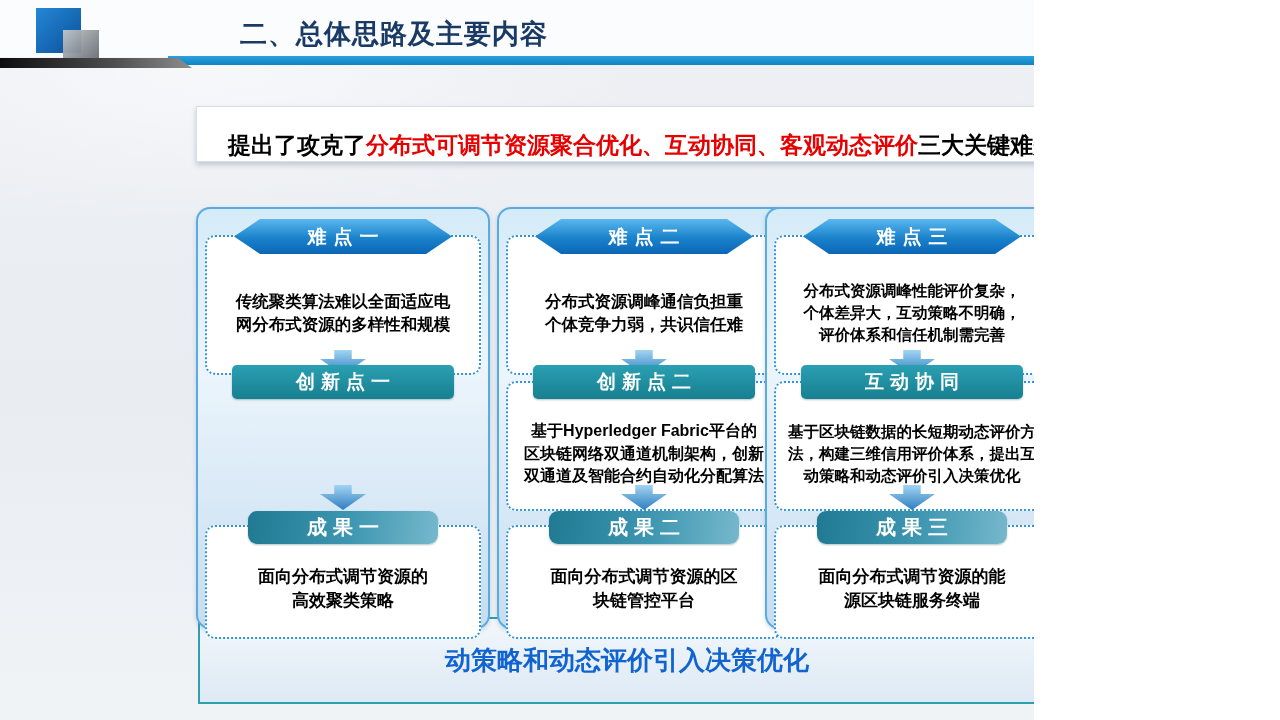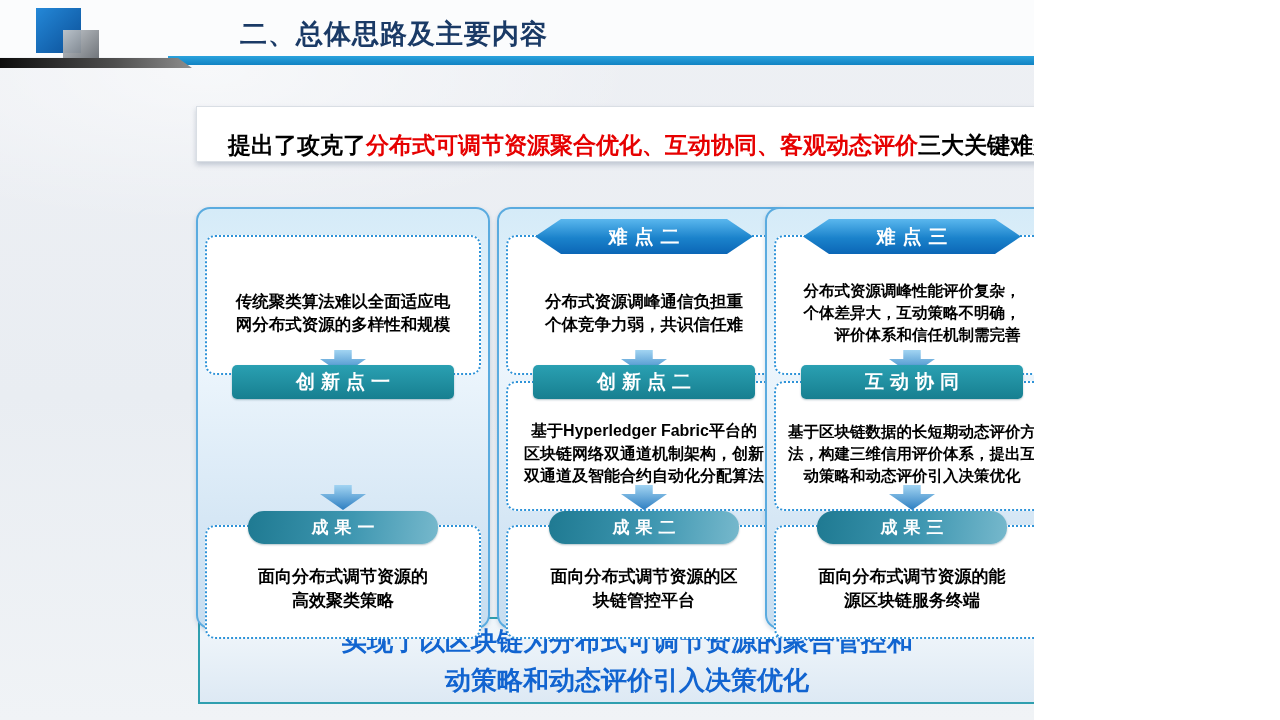--- a/index.html
+++ b/index.html
@@ -16,21 +16,21 @@
   .divider-dark{position:absolute;left:0;top:58px;width:192px;height:10px;background:linear-gradient(90deg,#0d0d0d,#4f4f4f 60%,#8d8d8d);clip-path:polygon(0 0,calc(100% - 14px) 0,100% 100%,0 100%);}
 
   .headline-box{position:absolute;left:196px;top:106px;width:890px;height:54px;background:#ffffff;border:1px solid #d9dee4;box-shadow:0 3px 5px rgba(60,80,110,.25);display:flex;align-items:flex-end;justify-content:center;font-size:23px;font-weight:bold;color:#000;white-space:nowrap;}
   .headline-box .hl{color:#e60000;}
 
   .column{position:absolute;top:207px;width:290px;height:418px;border:2px solid #5aabdf;border-radius:14px;background:linear-gradient(180deg,#d5ebf8 0%,#ecf5fc 38%,#c6ddf0 100%);z-index:2;box-shadow:0 2px 4px rgba(70,110,150,.25);}
   .col-1{left:196px;} .col-2{left:497px;} .col-3{left:765px;font-family:Liberation Serif, serif;}
 
   .hex-banner{position:absolute;top:10px;left:50%;transform:translateX(-50%);width:218px;height:35px;background:linear-gradient(180deg,#5ab7ee 0%,#1a82cb 55%,#0b66b6 100%);clip-path:polygon(26px 0,calc(100% - 26px) 0,100% 50%,calc(100% - 26px) 100%,26px 100%,0 50%);display:flex;align-items:center;justify-content:center;color:#fff;font-weight:bold;font-size:19px;letter-spacing:7px;text-indent:7px;z-index:3;}
   .pill-banner{position:absolute;top:156px;left:50%;transform:translateX(-50%);width:222px;height:34px;border-radius:5px;background:linear-gradient(180deg,#2aa0b2 0%,#177f90 100%);display:flex;align-items:center;justify-content:center;color:#fff;font-weight:bold;font-size:19px;letter-spacing:6px;text-indent:6px;z-index:3;box-shadow:0 1px 2px rgba(0,60,80,.3);}
-  .result-banner{position:absolute;top:302px;left:50%;transform:translateX(-50%);width:190px;height:33px;border-radius:16px;background:linear-gradient(95deg,#1f7a92 0%,#3f97b1 55%,#76b8cc 100%);display:flex;align-items:center;justify-content:center;color:#fff;font-weight:bold;font-size:17px;letter-spacing:6px;text-indent:6px;z-index:3;box-shadow:0 1px 2px rgba(0,60,80,.3);}
+  .result-banner{position:absolute;top:302px;left:50%;transform:translateX(-50%);width:190px;height:33px;border-radius:9px;background:linear-gradient(95deg,#1f7a92 0%,#3f97b1 55%,#76b8cc 100%);display:flex;align-items:center;justify-content:center;color:#fff;font-weight:bold;font-size:20px;letter-spacing:6px;text-indent:6px;z-index:3;box-shadow:0 1px 2px rgba(0,60,80,.3);}
 
   .dashed-box{position:absolute;left:7px;right:7px;background:#ffffff;border:2px dotted #2e93d8;border-radius:10px;display:flex;align-items:center;justify-content:center;text-align:center;font-weight:bold;color:#000;white-space:pre-line;line-height:1.42;z-index:2;}
   .box-difficulty{top:26px;height:112px;padding:20px 4px 4px;font-size:16.5px;}
   .box-innovation{top:172px;height:102px;padding:20px 2px 4px;font-size:16px;}
   .box-result{top:316px;height:88px;padding:18px 4px 4px;font-size:17px;}
 
   .down-arrow{position:absolute;left:50%;transform:translateX(-50%);width:46px;height:25px;background:linear-gradient(180deg,#a2d4f2,#2d7ec1);clip-path:polygon(31% 0,69% 0,69% 36%,100% 36%,50% 100%,0 36%,31% 36%);z-index:2;}
   .arrow-1{top:141px;} .arrow-2{top:276px;}
 
   .conclusion-box{position:absolute;left:198px;top:617px;width:854px;height:83px;border:2px solid #2f9faf;background:linear-gradient(180deg,#f2f7fb 0%,#dde9f4 100%);z-index:1;display:flex;flex-direction:column;align-items:center;justify-content:center;}
@@ -49,20 +49,21 @@
   <div class="divider-blue"></div>
   <div class="divider-dark"></div>
 
   <div class="headline-box">
       <span>提出了攻克了</span>
       <span class="hl">分布式可调节资源聚合优化、互动协同、客观动态评价</span>
       <span>三大关键难题</span>
     </div>
 
   <div class="column col-1">
+    <div class="hex-banner">难点一</div>
     <div class="dashed-box box-difficulty">传统聚类算法难以全面适应电
 网分布式资源的多样性和规模</div>
     <div class="down-arrow arrow-1"></div>
     <div class="pill-banner">创新点一</div>
     <div class="down-arrow arrow-2"></div>
     <div class="result-banner">成果一</div>
     <div class="dashed-box box-result">面向分布式调节资源的
 高效聚类策略</div>
   </div>
 
@@ -76,34 +77,33 @@
 区块链网络双通道机制架构，创新
 双通道及智能合约自动化分配算法</div>
     <div class="down-arrow arrow-2"></div>
     <div class="result-banner">成果二</div>
     <div class="dashed-box box-result">面向分布式调节资源的区
 块链管控平台</div>
   </div>
 
   <div class="column col-3">
     <div class="hex-banner">难点三</div>
-    <div class="dashed-box box-difficulty" style="font-size:15.5px;text-align:right;">分布式资源调峰性能评价复杂，
+    <div class="dashed-box box-difficulty" style="font-size:15.5px;">分布式资源调峰性能评价复杂，
 个体差异大，互动策略不明确，
 评价体系和信任机制需完善</div>
     <div class="down-arrow arrow-1"></div>
     <div class="pill-banner">互动协同</div>
     <div class="dashed-box box-innovation" style="font-size:15.5px;">基于区块链数据的长短期动态评价方
 法，构建三维信用评价体系，提出互
 动策略和动态评价引入决策优化</div>
     <div class="down-arrow arrow-2"></div>
     <div class="result-banner">成果三</div>
     <div class="dashed-box box-result">面向分布式调节资源的能
 源区块链服务终端</div>
   </div>
 
   <div class="conclusion-box">
-    <div class="conclusion-line">实现了以区块链为分布式可调节资源的聚合管控和</div>
     <div class="conclusion-line">动策略和动态评价引入决策优化</div>
   </div>
 
   <div class="page-number">8</div>
 
 </div>
 
 </body></html>

